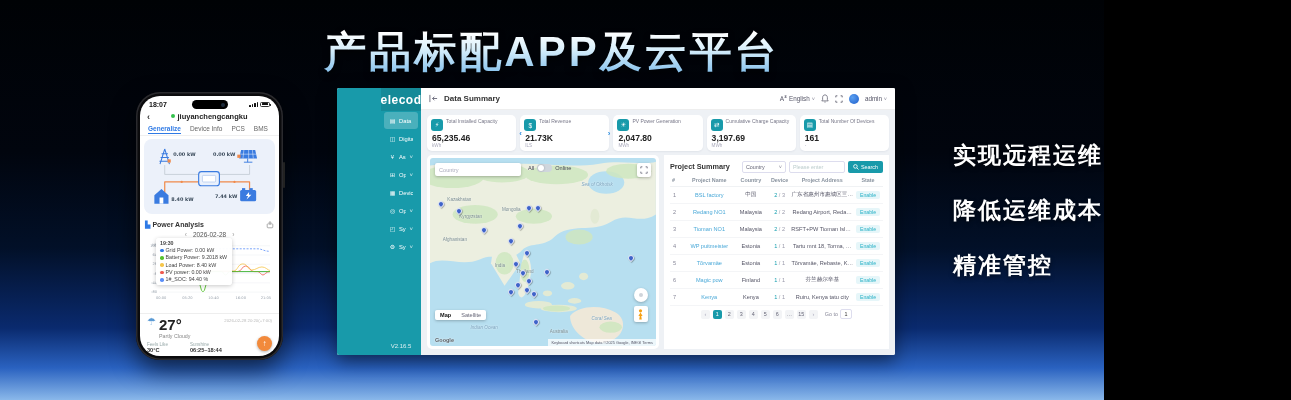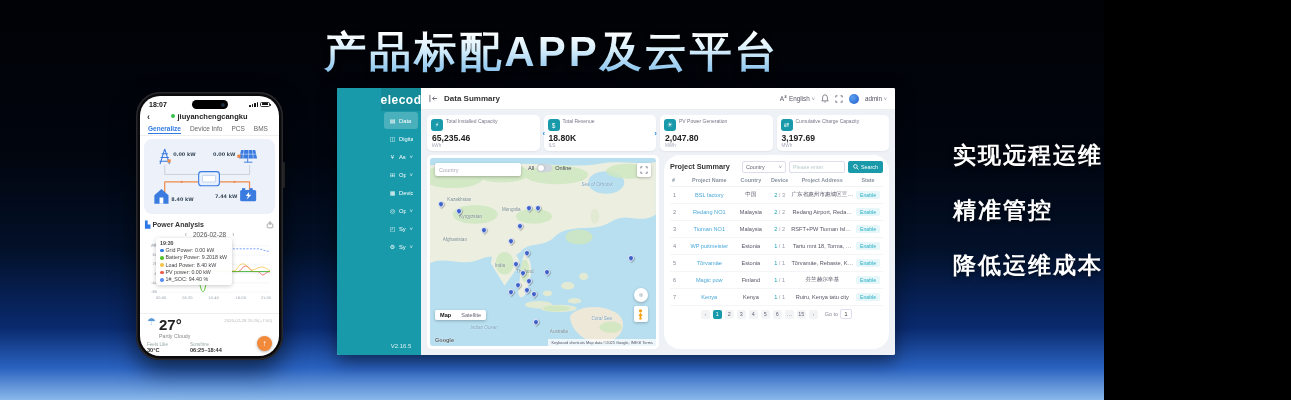--- a/index.html
+++ b/index.html
@@ -104,21 +104,21 @@
   .map-type{position:absolute;left:5px;bottom:26px;display:flex;box-shadow:0 1px 3px rgba(0,0,0,.25);border-radius:2px;overflow:hidden;font-size:5.6px;}
   .map-type .mt{background:#fff;padding:2px 5px;color:#667;}
   .map-type .mt.on{font-weight:700;color:#111;}
   .compass{position:absolute;right:8px;bottom:44px;width:14px;height:14px;border-radius:50%;background:#fff;box-shadow:0 1px 3px rgba(0,0,0,.25);}
   .compass::after{content:"";position:absolute;left:5px;top:5px;width:4px;height:4px;border-radius:50%;background:#cfd4da;}
   .pegman{position:absolute;right:8px;bottom:24px;width:14px;height:16px;background:#fff;border-radius:2px;
     box-shadow:0 1px 3px rgba(0,0,0,.25);display:flex;align-items:center;justify-content:center;}
   .google{position:absolute;left:5px;bottom:3px;font-size:5.5px;font-weight:700;color:#5f6368;text-shadow:0 0 2px #fff;}
   .attr{position:absolute;right:0;bottom:0;font-size:3.9px;color:#556;background:rgba(255,255,255,.75);padding:1px 3px;}
   
-  .ps-card{flex:1;background:#fff;border-radius:16px;padding:4px 6px 3px;display:flex;flex-direction:column;min-width:0;}
+  .ps-card{flex:1;background:#fff;border-radius:0;padding:4px 6px 3px;display:flex;flex-direction:column;min-width:0;}
   .ps-head{display:flex;align-items:center;gap:3px;height:15px;}
   .ps-title{font-size:7.3px;font-weight:700;color:#333;flex:1;white-space:nowrap;}
   .ps-select{width:44px;height:12px;border:1px solid #dde;border-radius:2px;display:flex;align-items:center;justify-content:space-between;
     padding:0 3px;font-size:5.4px;color:#667;}
   .ps-input{width:56px;height:12px;border:1px solid #dde;border-radius:2px;font-size:5.4px;padding:0 3px;color:#333;}
   .ps-input::placeholder{color:#bcc;}
   .ps-search{height:12px;border:none;border-radius:2px;background:#189aaa;color:#fff;font-size:5.4px;padding:0 5px;
     display:flex;align-items:center;gap:2px;}
   .ps-grid{display:grid;grid-template-columns:7% 23% 16% 11% 29% 14%;align-items:center;}
   .ps-cols{height:13px;font-size:5.4px;color:#8a94a0;font-weight:700;border-bottom:1px solid #f0f2f4;}
@@ -386,40 +386,48 @@
               <span class="card-lbl">Total Installed Capacity</span>
             </div>
             <div class="card-val">65,235.46</div>
             <div class="card-unit">kWh</div>
           </div>
           <div class="card">
             <div class="card-top">
               <span class="card-ico">$</span>
               <span class="card-lbl">Total Revenue</span>
             </div>
-            <div class="card-val">18.80K</div>
+            <div class="card-val">21.73K</div>
             <div class="card-unit">ILS</div>
             <span class="car-arrow l">‹</span>
             <span class="car-arrow r">›</span>
           </div>
           <div class="card">
             <div class="card-top">
               <span class="card-ico">☀</span>
               <span class="card-lbl">PV Power Generation</span>
             </div>
             <div class="card-val">2,047.80</div>
             <div class="card-unit">MWh</div>
           </div>
           <div class="card">
             <div class="card-top">
               <span class="card-ico">⇄</span>
               <span class="card-lbl">Cumulative Charge Capacity</span>
             </div>
             <div class="card-val">3,197.69</div>
             <div class="card-unit">MWh</div>
+          </div>
+          <div class="card">
+            <div class="card-top">
+              <span class="card-ico">▤</span>
+              <span class="card-lbl">Total Number Of Devices</span>
+            </div>
+            <div class="card-val">161</div>
+            <div class="card-unit">-</div>
           </div>
         </div>
 
       <div class="content">
         <div class="map-card">
           <div class="map">
             <svg width="100%" height="100%" viewBox="0 0 100 100" preserveAspectRatio="none">
               <path d="M0,4 C10,2 20,6 30,4 C45,1 60,6 75,3 C85,1 95,4 100,2 V30 C92,36 88,28 80,34 C72,40 62,34 55,42 C50,48 44,44 40,50 C34,56 28,50 22,54 C14,58 6,52 0,56 Z" fill="#ecefe0"></path>
               <ellipse cx="78" cy="13" rx="8" ry="6" fill="#b7dff0"></ellipse>
               <path d="M28,48 L36,46 L40,56 L33,68 L27,56 Z" fill="#ecefe0"></path>
@@ -603,17 +611,17 @@
                 <input value="1" style="">
               </span>
             </div>
         </div>
       </div>
     </div>
   </div>
 
   <div class="bullets" id="bullets">
       <div class="bullet">实现远程运维</div>
+      <div class="bullet">降低运维成本</div>
       <div class="bullet">精准管控</div>
-      <div class="bullet">降低运维成本</div>
     </div>
 
 </div>
 
 </body></html>

